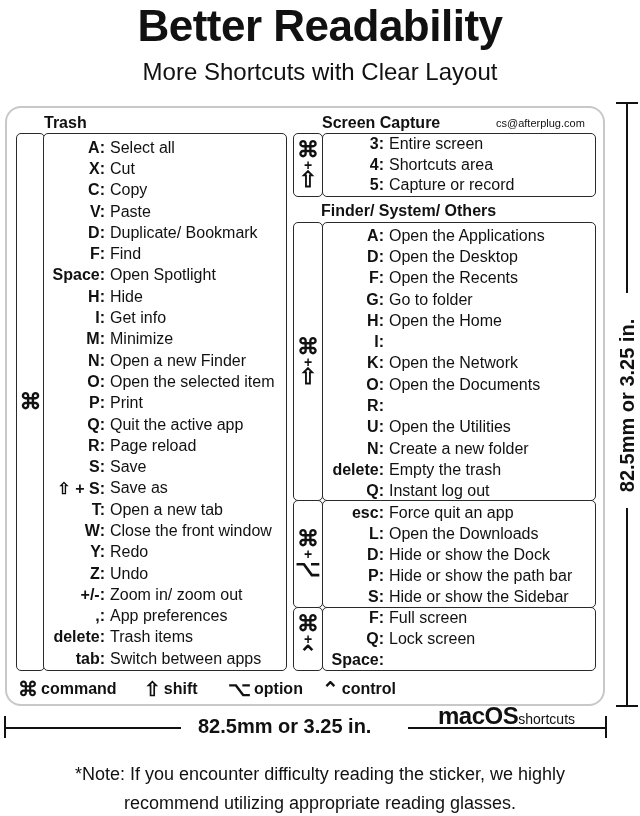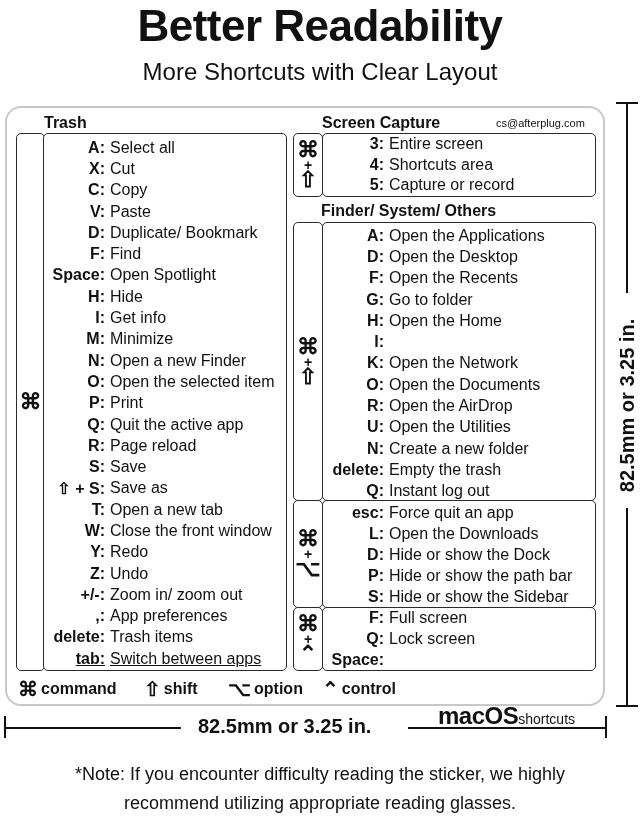--- a/index.html
+++ b/index.html
@@ -138,21 +138,21 @@
         <span class="desc">Zoom in/ zoom out</span>
       </div>
       <div class="row" style="height: 21.3px;">
         <span class="key" style="width: 66px;">,:</span>
         <span class="desc">App preferences</span>
       </div>
       <div class="row" style="height: 21.3px;">
         <span class="key" style="width: 66px;">delete:</span>
         <span class="desc">Trash items</span>
       </div>
-      <div class="row" style="height: 21.3px; text-decoration: underline;">
+      <div class="row" style="height: 21.3px;">
         <span class="key" style="width: 66px;">tab:</span>
         <span class="desc">Switch between apps</span>
       </div>
     </div>
 </div>
 
 <div class="abs box icon-col" style="left:293px; top:133px; width:30px; height:64px;">
   <span class="ico">⌘</span>
   <span class="plus">+</span>
   <span class="ico">⇧</span>
@@ -207,21 +207,20 @@
       <div class="row" style="height: 21.3px;">
         <span class="key" style="width: 66px;">K:</span>
         <span class="desc">Open the Network</span>
       </div>
       <div class="row" style="height: 21.3px;">
         <span class="key" style="width: 66px;">O:</span>
         <span class="desc">Open the Documents</span>
       </div>
       <div class="row" style="height: 21.3px;">
         <span class="key" style="width: 66px;">R:</span>
-        <span class="desc">Open the AirDrop</span>
       </div>
       <div class="row" style="height: 21.3px;">
         <span class="key" style="width: 66px;">U:</span>
         <span class="desc">Open the Utilities</span>
       </div>
       <div class="row" style="height: 21.3px;">
         <span class="key" style="width: 66px;">N:</span>
         <span class="desc">Create a new folder</span>
       </div>
       <div class="row" style="height: 21.3px;">

